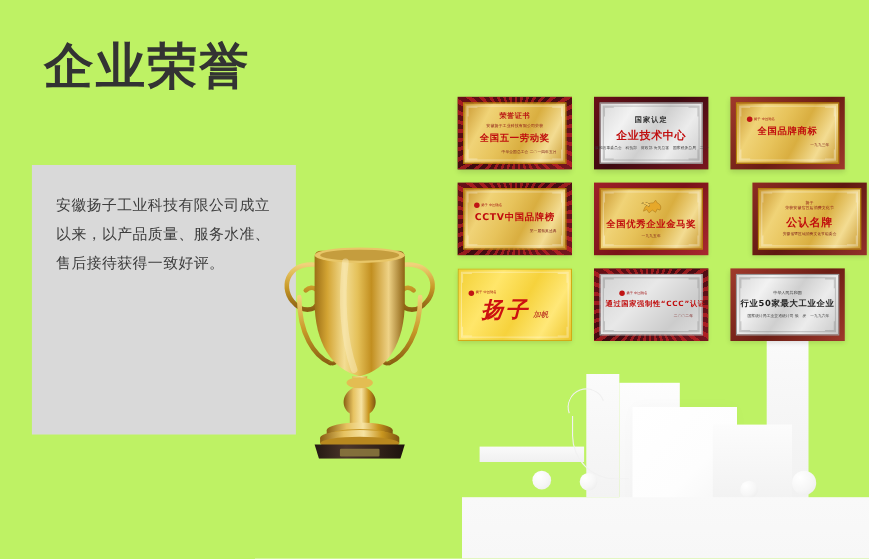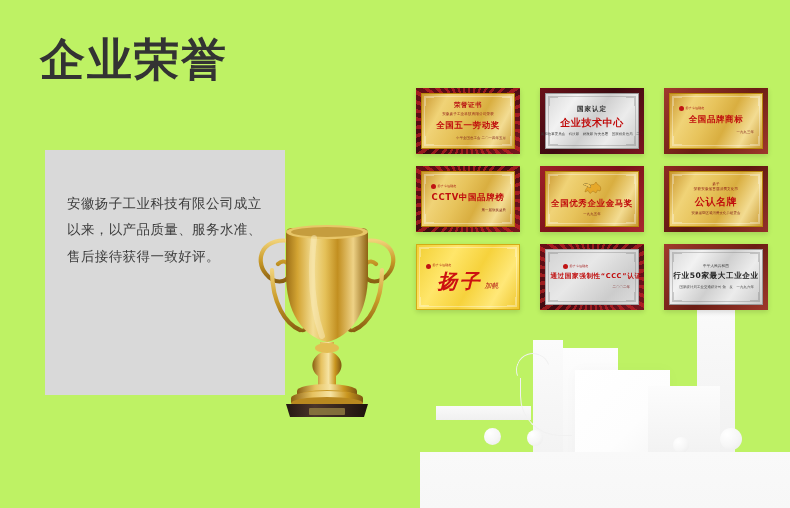--- a/index.html
+++ b/index.html
@@ -73,24 +73,24 @@
     letter-spacing: 2px; line-height: 1.05;
     font-family: "DejaVu Sans", "Liberation Sans", sans-serif;
   }
   .title-rule {
     width: 208px; height: 9px; background: #e60012;
     margin-top: -10px; position: relative; z-index: -1;
   }
 
   
   .intro-panel {
-    position: absolute; left: 45px; top: 150px;
+    position: absolute; left: 29px; top: 150px;
     width: 240px; height: 245px;
     background: #d9d9d9;
-    padding: 40px 22px 0 22px;
+    padding: 24px 22px 0 22px;
   }
   .intro-para {
     font-size: 13.5px; color: #3c3c3c; line-height: 1.95;
     letter-spacing: 0.4px;
   }
   .intro-para + .intro-para { margin-top: 20px; }
 
   
   .trophy { position: absolute; left: 252px; top: 212px; width: 150px; height: 205px; }
 
@@ -105,21 +105,21 @@
   }
   .plaque {
     position: relative; width: 104px; height: 66px;
     box-shadow: 0 2px 5px rgba(0,0,0,0.14);
     display: flex; align-items: center; justify-content: center;
     overflow: hidden;
   }
   
   .frame-darkred { background: linear-gradient(135deg,#6b1018,#3d0a10 45%,#7a1620); padding: 5px; }
   .frame-red     { background: linear-gradient(135deg,#9e2128,#7a1219 50%,#a8282f); padding: 5px; }
-  .frame-maroon  { background: linear-gradient(135deg,#8e2b22,#5e1810 50%,#93312a); padding: 5px; }
+  .frame-maroon  { background: linear-gradient(135deg,#8e2b22,#5e1810 50%,#93312a); padding: 5px; margin-left: 20px; }
   .frame-rosewood{ background: linear-gradient(135deg,#a03a2c,#6b1d14 55%,#9e382b); padding: 5px; }
   .frame-none    { background: transparent; padding: 0; }
 
   .inner {
     width: 100%; height: 100%;
     display: flex; flex-direction: column;
     align-items: center; justify-content: center;
     position: relative;
     padding: 3px 4px;
   }

